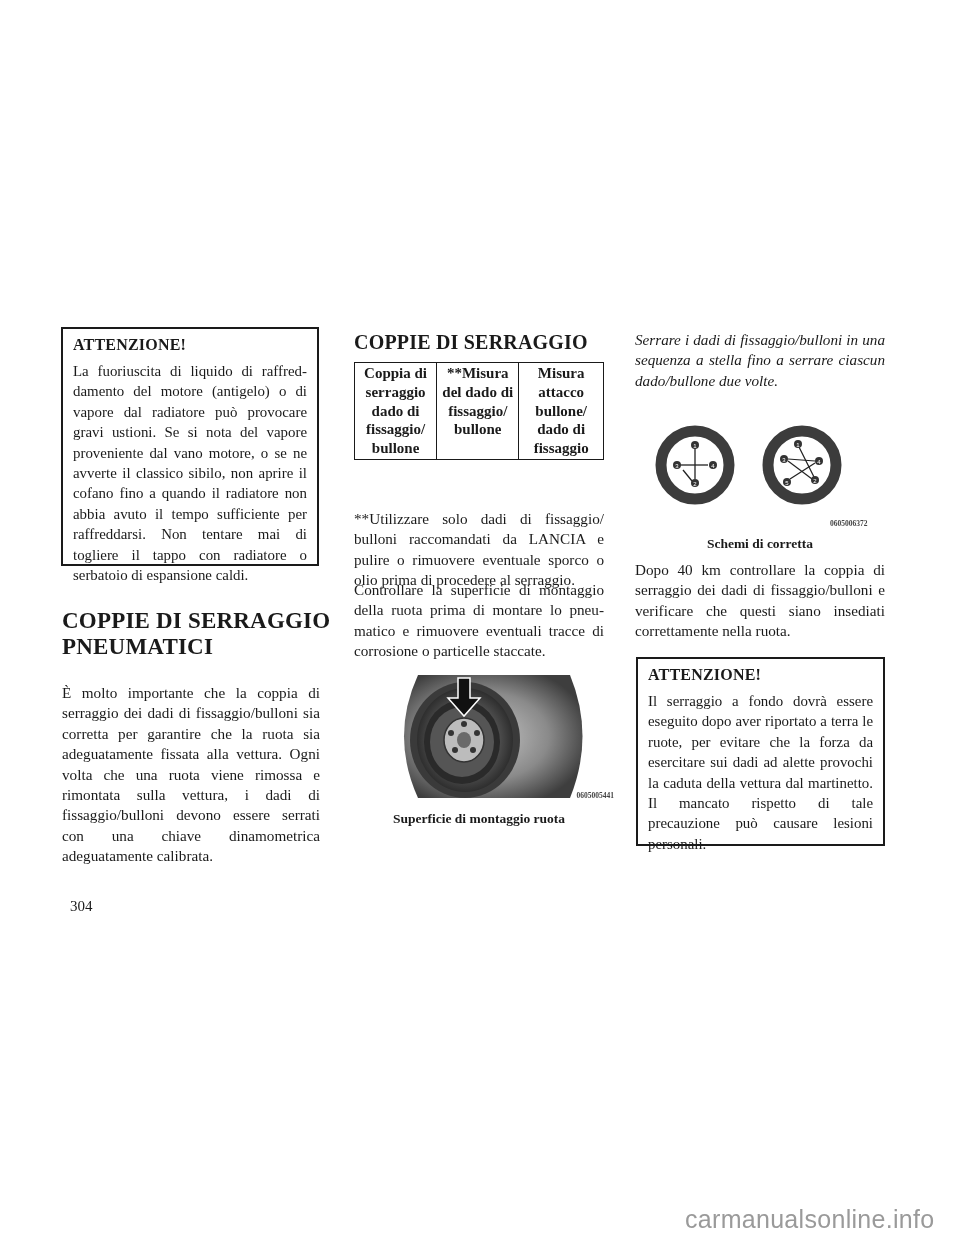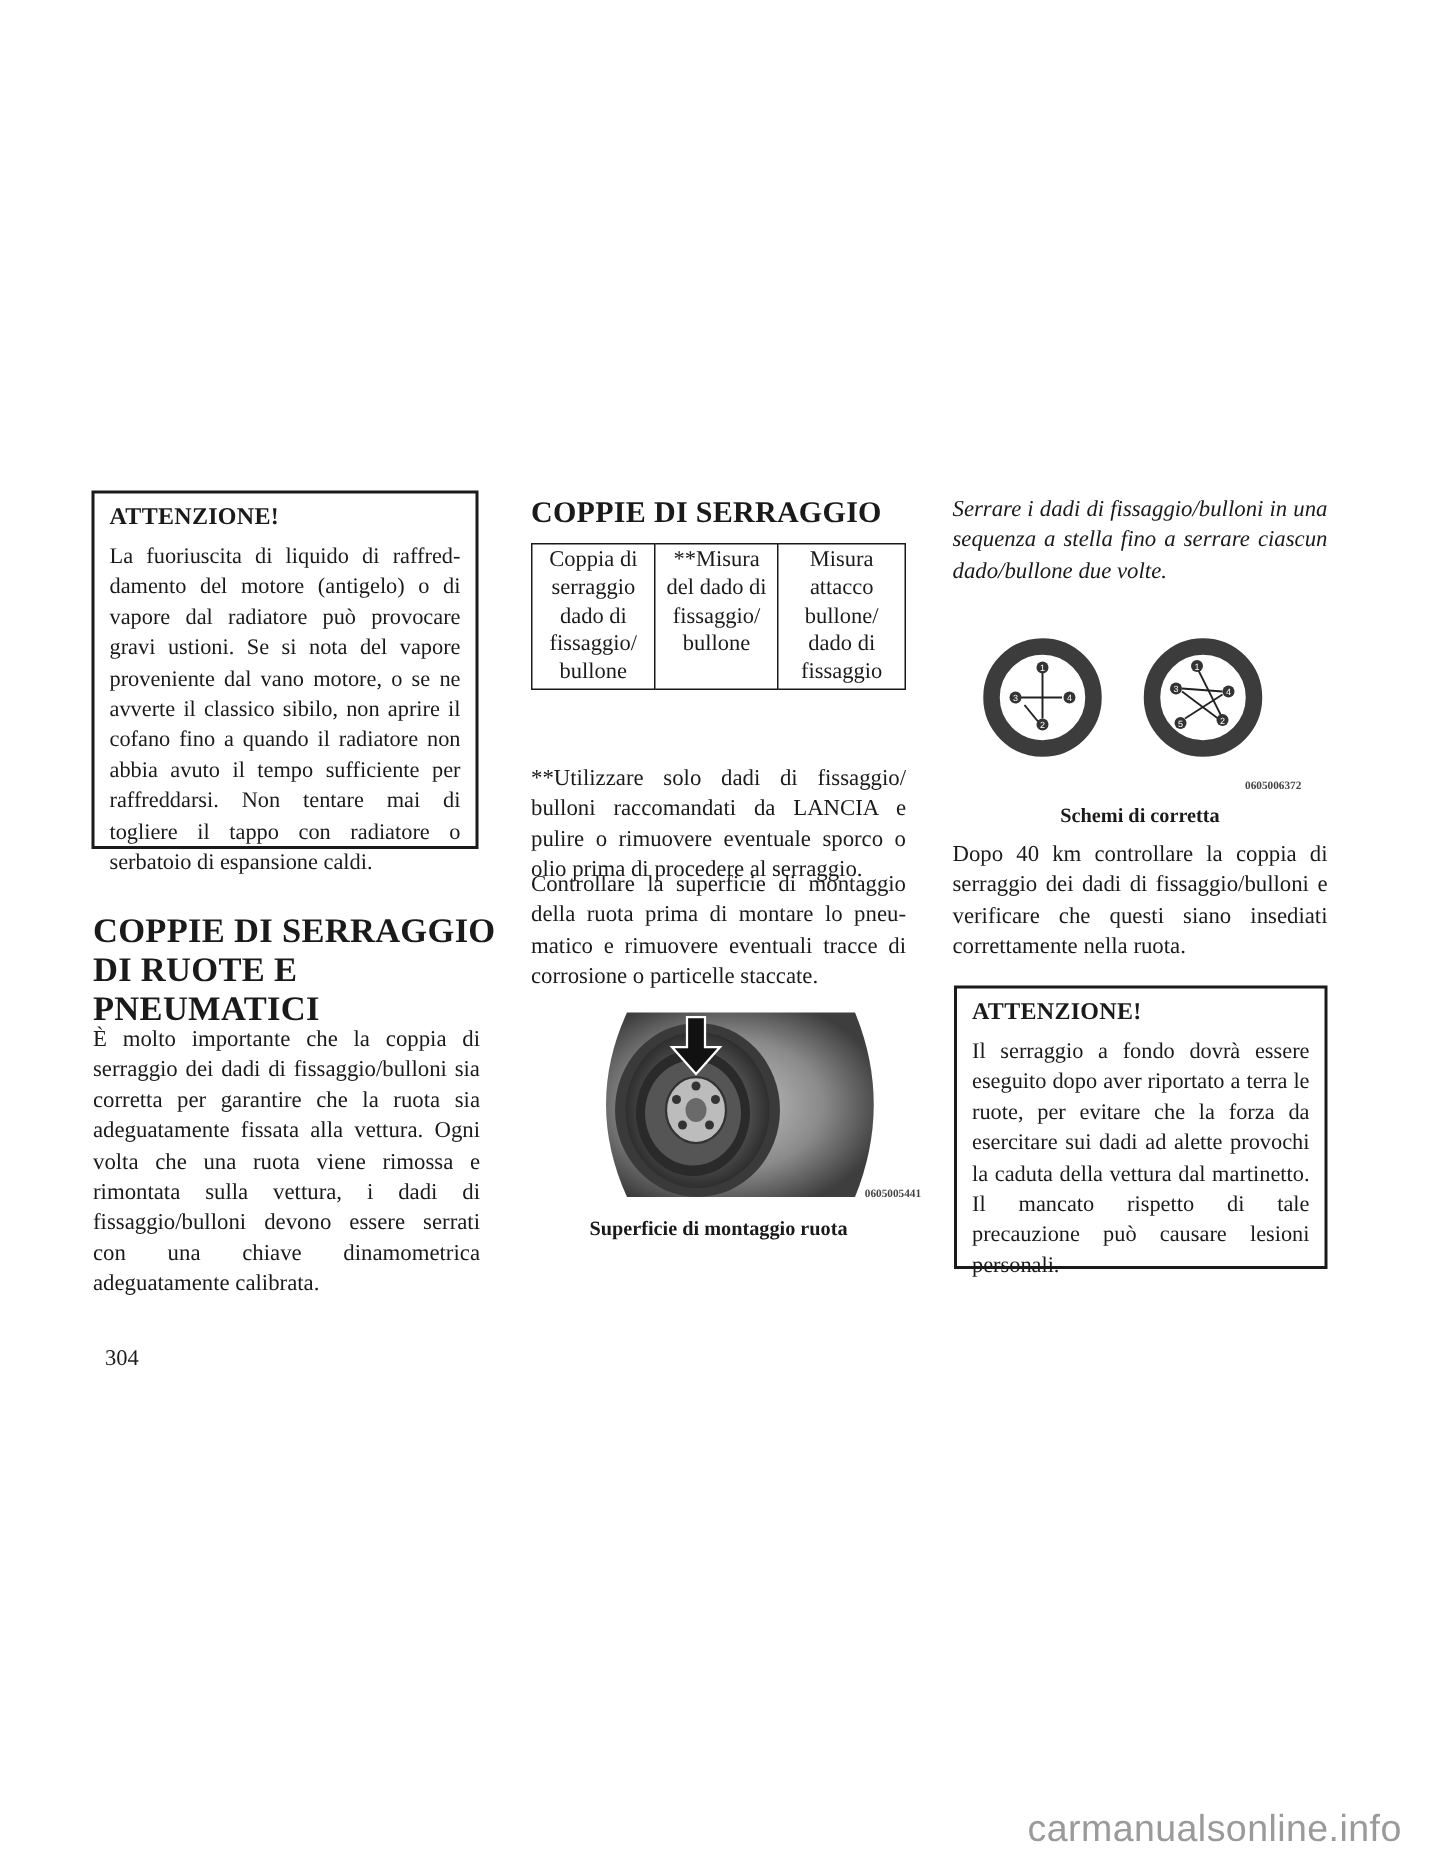--- a/index.html
+++ b/index.html
@@ -5,37 +5,36 @@
   html, body { margin: 0; padding: 0; background: #ffffff; }
   body { width: 960px; height: 1242px; position: relative; overflow: hidden;
          font-family: "Liberation Serif", "DejaVu Serif", serif; color: #1a1a1a; }
   .p { font-size: 15.2px; line-height: 20.4px; text-align: justify; margin: 0; hyphens: manual; }
   .warn { position: absolute; border: 2px solid #1a1a1a; padding: 6px 10px 8px 10px; box-sizing: border-box; }
   .warn-title { font-weight: bold; font-size: 16px; line-height: 20px; margin: 0 0 6px 0; letter-spacing: 0.2px; }
   .h1 { font-weight: bold; font-size: 23px; line-height: 26px; margin: 0; letter-spacing: 0.2px; }
   .h2 { font-weight: bold; font-size: 20px; line-height: 24px; margin: 0; letter-spacing: 0.2px; }
   table.spec { border-collapse: collapse; position: absolute; font-size: 15px; line-height: 18.8px; }
   table.spec td, table.spec th { border: 1px solid #1a1a1a; text-align: center; vertical-align: top; padding: 1px 3px; }
-  table.spec th { font-weight: normal; text-align: center; }
+  table.spec th { font-weight: bold; text-align: center; }
   .caption { position: absolute; font-weight: bold; font-size: 13.5px; text-align: center; }
   .figcode { position: absolute; font-family: Liberation Serif, serif; font-weight: bold; font-size: 7.5px; color: #444; }
   .pagenum { position: absolute; font-size: 15px; }
   .watermark { position: absolute; font-family: "Liberation Sans", "DejaVu Sans", sans-serif; font-size: 25px; color: #9a9a9a; letter-spacing: 0.3px; }
 </style>
 </head>
 <body>
 
 <div class="warn" style="left:61px; top:327px; width:258px; height:239px;">
   <p class="warn-title">ATTENZIONE!</p>
   <p class="p" style="font-size:14.9px;">La fuoriuscita di liquido di raffred­damento del motore (antigelo) o di vapore dal radiatore può provocare gravi ustioni. Se si nota del vapore proveniente dal vano motore, o se ne avverte il classico sibilo, non aprire il cofano fino a quando il radiatore non abbia avuto il tempo sufficiente per raffreddarsi. Non tentare mai di togliere il tappo con radiatore o serbatoio di espansione caldi.</p>
 </div>
 
 <div style="position:absolute; left:62px; top:608px; width:270px;">
   <p class="h1">COPPIE DI SERRAGGIO</p>
-  <p class="h1">DI RUOTE E</p>
   <p class="h1">PNEUMATICI</p>
 </div>
 
 <p class="p" style="position:absolute; left:62px; top:683px; width:258px;">È molto importante che la coppia di serraggio dei dadi di fissaggio/bulloni sia corretta per garantire che la ruota sia adeguatamente fissata alla vet­tura. Ogni volta che una ruota viene rimossa e rimontata sulla vettura, i dadi di fissaggio/bulloni devono es­sere serrati con una chiave dinamo­metrica adeguatamente calibrata.</p>
 
 <p class="h2" style="position:absolute; left:354px; top:330px; width:260px;">COPPIE DI SERRAGGIO</p>
 
 <table class="spec" style="left:354px; top:362px; width:250px;">
   <tbody>
       <tr>

